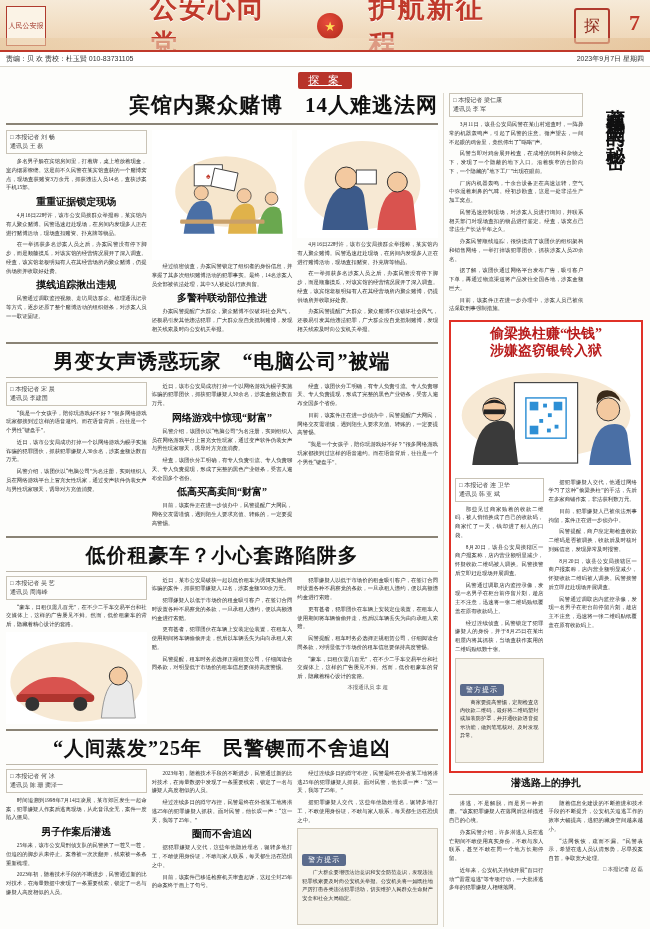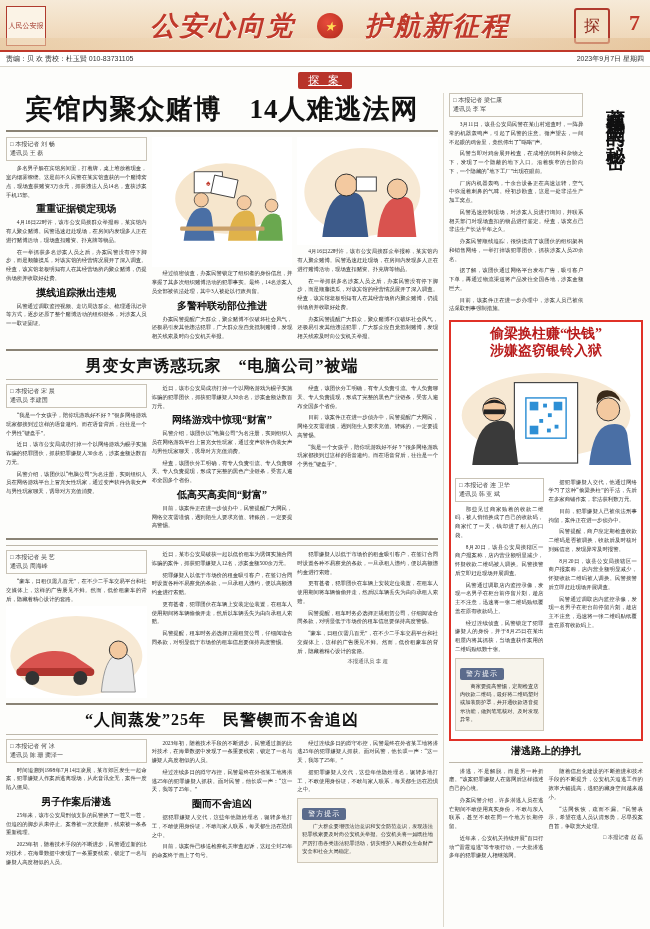--- a/index.html
+++ b/index.html
@@ -23,21 +23,21 @@
   }
   .mast-logo {
     position:absolute; left:6px; top:6px; width:40px; height:40px;
     border:1px solid #b03a2e; background:#fbf3e6;
     display:flex; align-items:center; justify-content:center;
     font-size:7px; line-height:1.05; color:#9c2d20; text-align:center;
     letter-spacing:0px;
   }
   .mast-title {
     position:absolute; left:150px; top:6px; width:360px; height:40px;
-    display:flex; align-items:center; justify-content:space-between; gap:12px;font-style:italic;
+    display:flex; align-items:center; justify-content:center; gap:26px;
   }
   .mast-title .t {
     font-family:"Liberation Serif", serif;
     font-weight:bold; font-size:27px; color:#c0392b;
     letter-spacing:2px;
     text-shadow:0 1px 0 #fff;
   }
   .mast-emblem {
     width:26px; height:26px; border-radius:50%;
     background:radial-gradient(circle at 40% 35%, #e74c3c, #b0281a);
@@ -93,22 +93,22 @@
   .cols { display:flex; gap:5px; height:100%; }
   .colmain { width:432px; }
   .colright { width:200px; border-left:1px solid #ddd8cc; padding-left:5px; }
 
   
   .hl {
     font-family:"Liberation Serif", serif;
     font-weight:bold; text-align:center; color:#111;
     line-height:1.2;
   }
-  .hl-xl { font-size:27px; letter-spacing:1px; }
-  .hl-lg { font-size:16px; letter-spacing:1px; }
+  .hl-xl { font-size:21px; letter-spacing:1px;text-align:right; }
+  .hl-lg { font-size:20px; letter-spacing:1px; }
   .hl-md { font-size:14px; }
 
   .rule { border-top:1px solid #bdb7aa; margin:4px 0; }
   .rule-thick { border-top:2px solid #8a8375; margin:5px 0; }
 
   
   .byline {
     font-size:6px; line-height:1.5; color:#444;
     border:1px solid #c9c3b6; padding:2px 3px; margin-bottom:3px;
   }
@@ -141,21 +141,21 @@
   }
 
   
   .redbox {
     border:2px solid #e03127; padding:4px; margin-top:4px; background:#fff;
   }
   .redbox .hl { color:#b91c1c; }
 
   
   .tipbox {
-    border:1px solid #cfc8b9; background:#f7f4ec; padding:3px 4px; margin:4px 0;
+    border:1px solid #cfc8b9; background:#f7f4ec; padding:19px 4px; margin:4px 0;
   }
   .tipbox .tiphead {
     display:inline-block; background:#5b6b8c; color:#fff; font-size:7px;
     padding:1px 6px; border-radius:2px; margin-bottom:2px;
     font-family:"Liberation Serif", serif; letter-spacing:1px;
   }
   .tipbox .txt { font-size:5.2px; }
 
   .caption { font-size:5.4px; text-align:center; color:#555; margin-top:1px;
              font-family:"Liberation Serif", serif; }
@@ -297,20 +297,21 @@
                 <p>目前，该案件正在进一步侦办中，民警提醒广大网民，网络交友需谨慎，遇到陌生人要求充值、转账的，一定要提高警惕。</p>
                 <p>“我是一个女孩子，陪你玩游戏好不好？”很多网络游戏玩家都接到过这样的语音邀约。而在语音背后，往往是一个个男性“键盘手”。</p>
               </div>
             </div>
           </div>
         </div>
 
         <div class="rule-thick"></div>
 
         <div>
+          <div class="hl hl-lg">低价租豪车？小心套路陷阱多</div>
           <div class="rule"></div>
           <div class="three">
             <div>
               <div class="byline">
                 <div>□ 本报记者  吴 艺</div>
                 <div>通讯员  周海峰</div>
               </div>
               <div class="txt">
                 <p>“豪车，日租仅需几百元”，在不少二手车交易平台和社交媒体上，这样的广告屡见不鲜。然而，低价租豪车的背后，隐藏着精心设计的套路。</p>
               </div>

